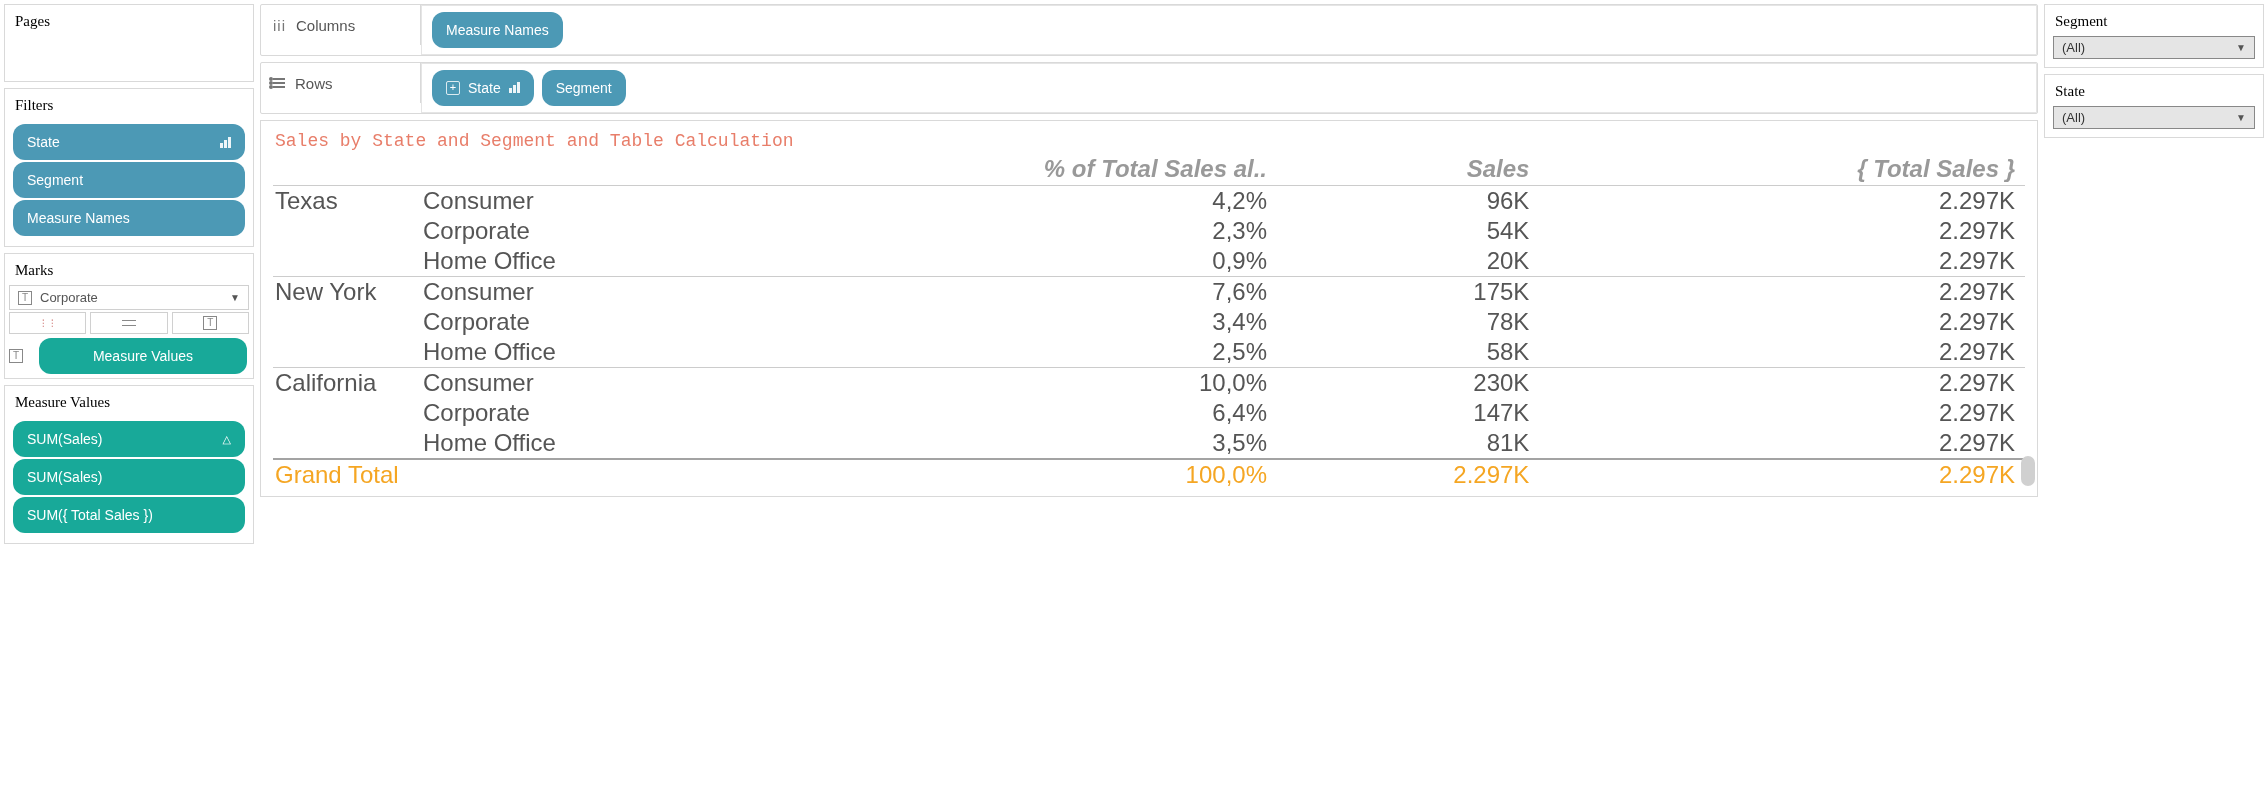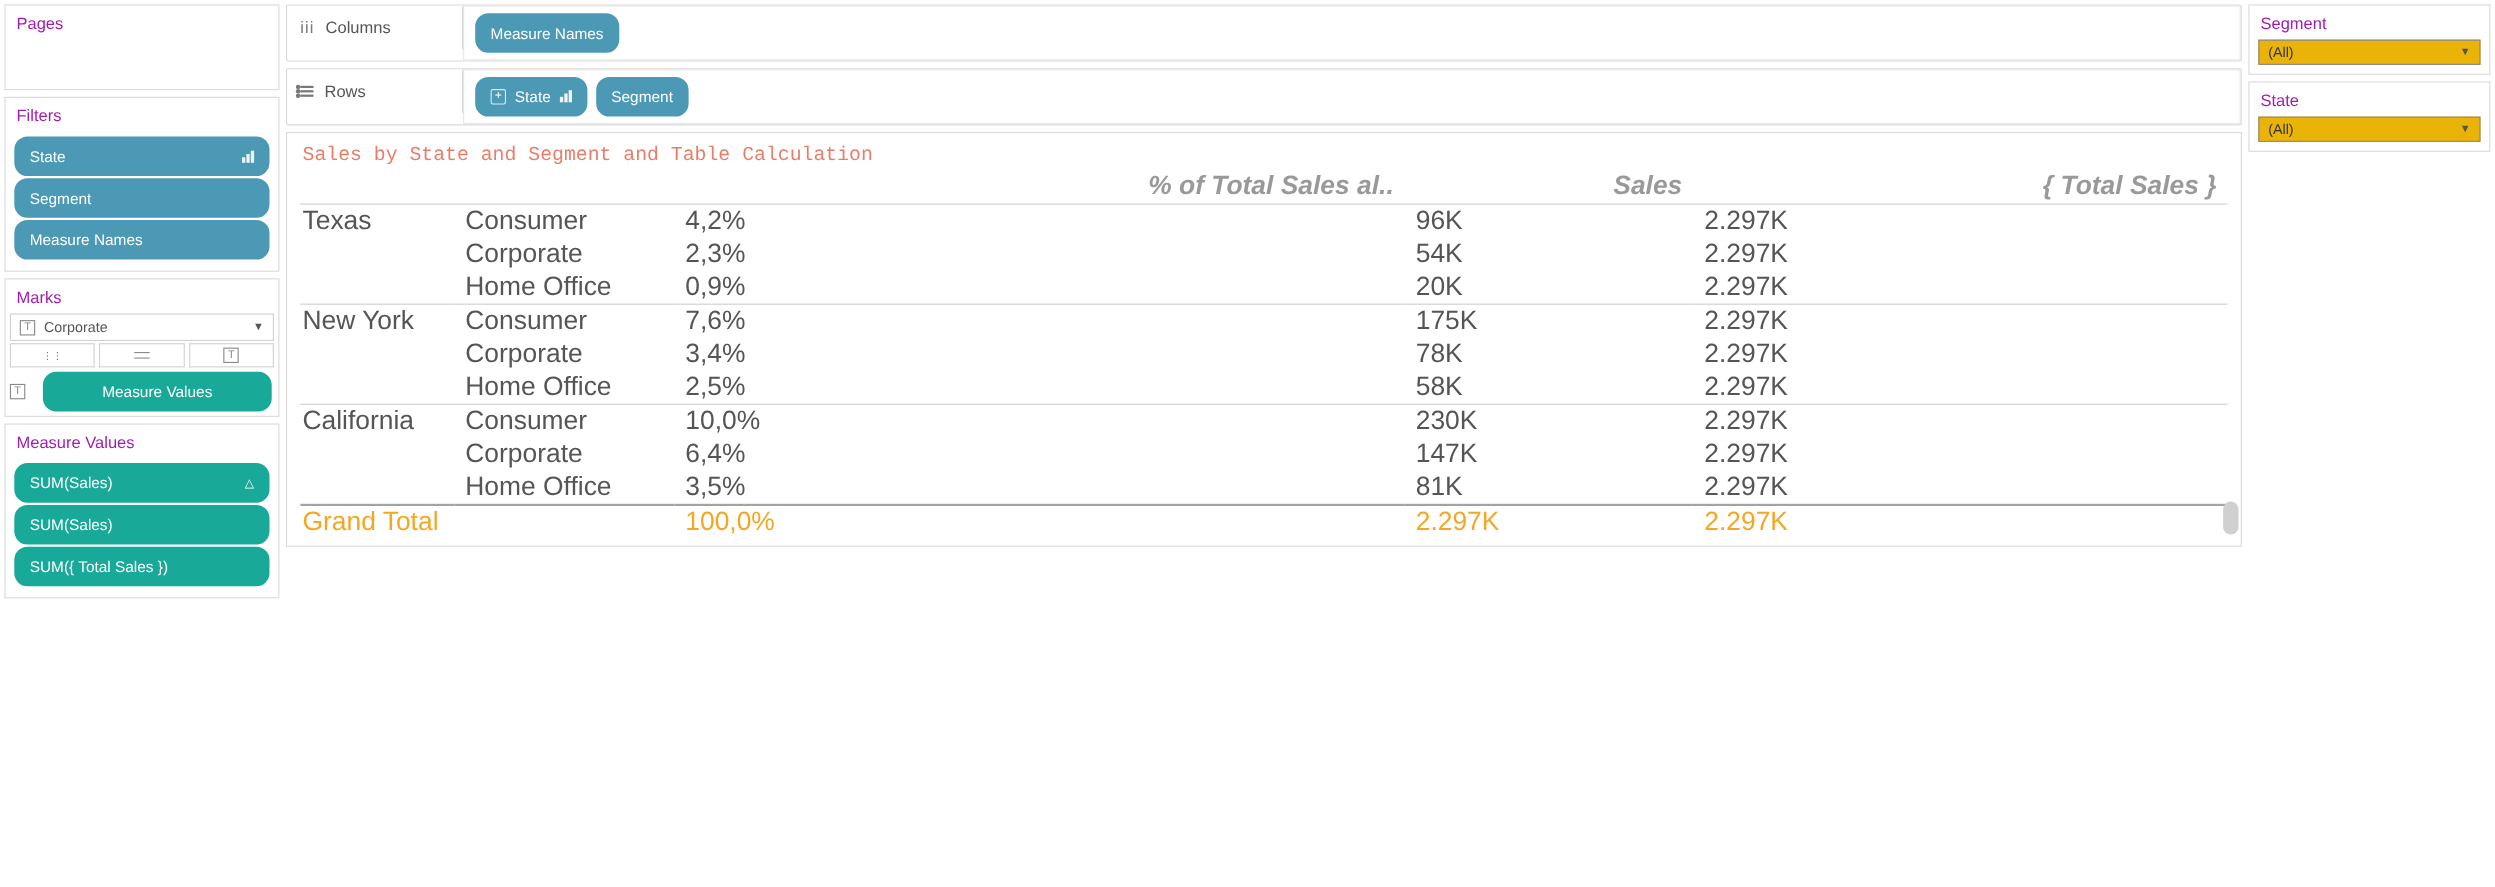--- a/index.html
+++ b/index.html
@@ -16,22 +16,23 @@
     gap: 6px;
     padding: 4px;
   }
   .card {
     border: 1px solid #d9d9d9;
     background: #fff;
     margin-bottom: 6px;
   }
   .card-header {
     font-size: 15px;
-    color: #a21caf;
+    color: #000000;
     padding: 8px 10px 4px 10px;
+    font-family: Liberation Serif, serif;
   }
   .card-body { padding: 4px 6px 8px 6px; }
   .pages { height: 78px; }
 
   
   .pill {
     display: inline-flex;
     align-items: center;
     background: #4c99b5;
     color: #fff;
@@ -180,20 +181,21 @@
     font-weight: bold;
     color: #999;
     text-align: right;
     padding: 2px 10px;
     border:none;
     font-size:24px;
   }
   table.viz td {
     padding: 1px 10px;
     border:none;
+    text-align:right;
   }
   table.viz td.state { text-align:left; color:#555; padding-left:2px; padding-right:16px; width:140px; vertical-align:top;margin-top:26px;}
   table.viz td.seg { text-align:left; color:#555; width:200px;}
   table.viz tr.state-first td { border-top:1px solid #ccc; }
   table.viz tr.grand td {
     color:#f5a623;
     border-top:2px solid #a3a3a3;
   }
   table.viz tr.grand td.state, table.viz tr.grand td.seg { text-align:left; }
   .scroll-dot {
@@ -208,21 +210,21 @@
   
   .right-panel .card-header { font-size:15px; }
   .dropdown {
     display:flex;
     align-items:center;
     justify-content:space-between;
     border:1px solid #888;
     padding:3px 8px;
     margin:2px 8px 8px 8px;
     font-size:13px;
-    background:#eab308;
+    background:#e5e5e5;
     color:#333;
   }
   .ico-rows { display:inline-flex; flex-direction:column; gap:2px;}
   .ico-rows span{ width:12px; height:2px; background:#777; display:block; position:relative;}
   .ico-rows span::before{content:"";position:absolute;left:-4px;top:-1px;width:4px;height:4px;border-radius:50%;background:#777;}
   .caret { color:#555; font-size:10px;}
   .sort-bars {
     display:inline-flex; align-items:flex-end; gap:1px; height:12px;
   }
   .sort-bars i{ display:block; width:3px; background:rgba(255,255,255,0.9);}

